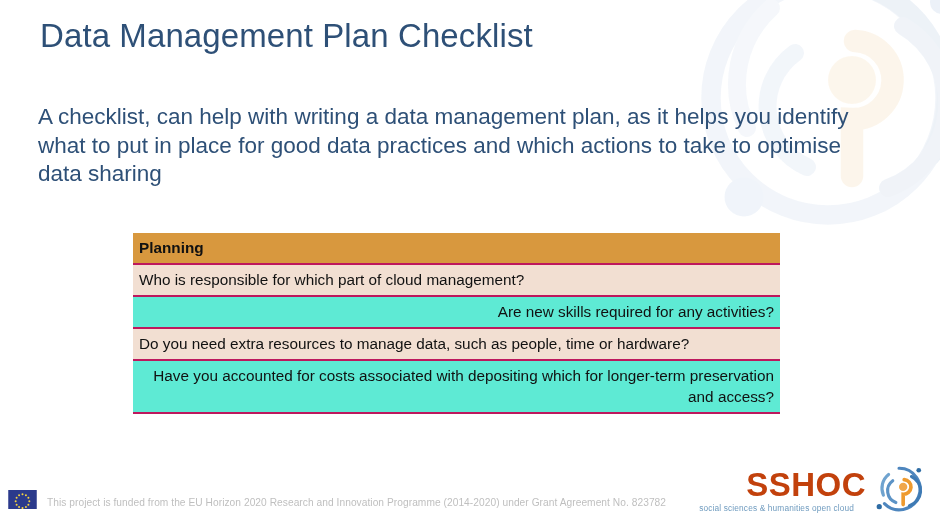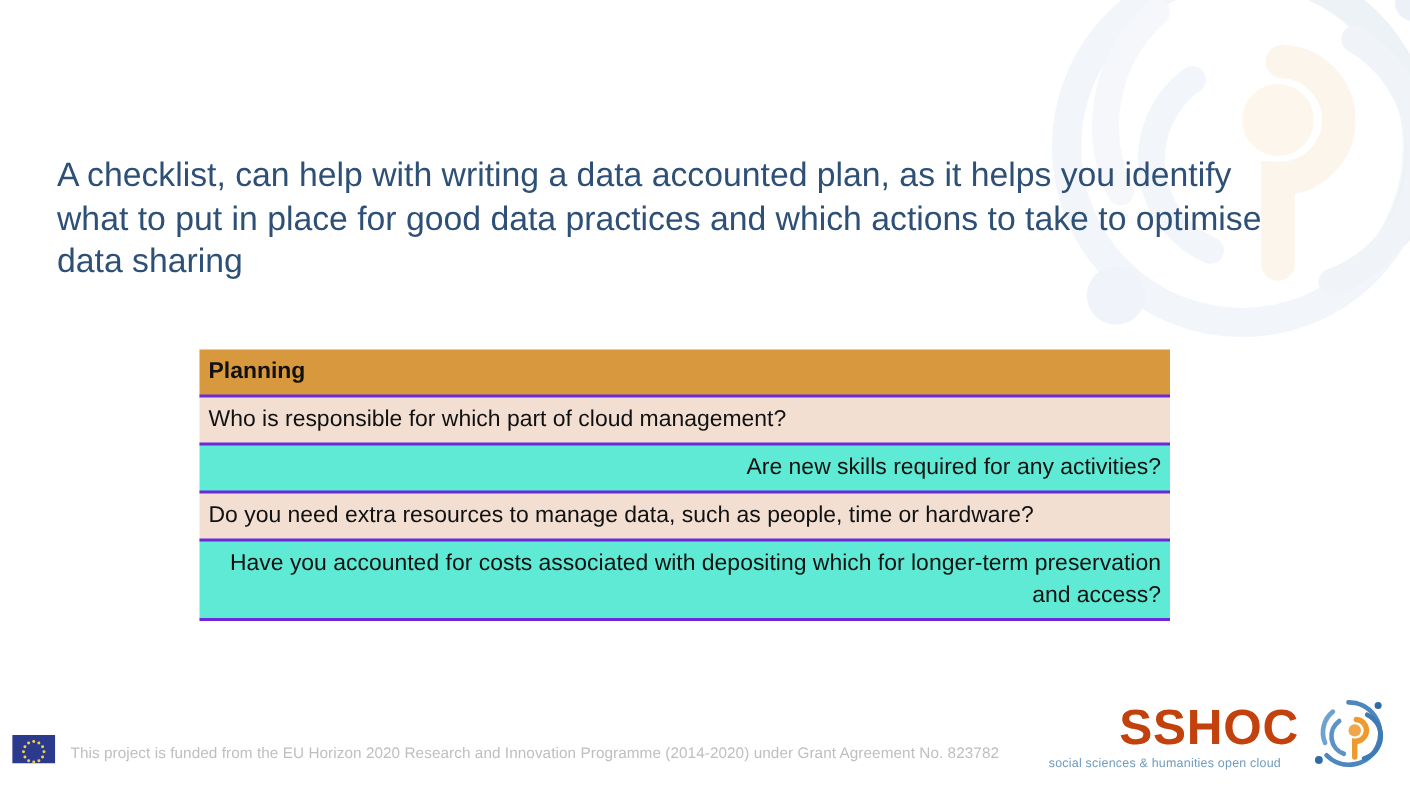--- a/index.html
+++ b/index.html
@@ -63,21 +63,21 @@
     width: 647px;
     border-collapse: collapse;
     table-layout: fixed;
   }
   #checklist-table td {
     padding: 4px 6px 5px 6px;
     vertical-align: middle;
     font-size: 15.3px;
     line-height: 21px;
     color: #111111;
-    border-bottom: 2px solid #6d28d9;
+    border-bottom: 2px solid #be185d;
   }
   td.header-cell {
     background: #D8983E;
     color: #ffffff;
     font-weight: bold;
     font-size: 15.5px;
     height: 29px;
     padding-top: 3px;
     padding-bottom: 3px;
   }
@@ -157,22 +157,23 @@
     <path d="M86 146 A44 44 0 0 1 78 70" stroke="#E9EFF7" stroke-width="12"></path>
     <path d="M118 62 a26 26 0 1 1 -2 52 l0 38" stroke="#FAEEDC" stroke-width="15"></path>
     <circle cx="116" cy="88" r="16" fill="#FBF0DE" stroke="none"></circle>
     <circle cx="44" cy="166" r="13" fill="#E4ECF6" stroke="none"></circle>
     <circle cx="176" cy="36" r="8" fill="#DDE7F3" stroke="none"></circle>
   </g>
 </svg>
 
 <div id="slide">
 
-
-  <p id="subtitle">A checklist, can help with writing a data accounted plan, as it helps you identify what to put in place for good data practices and which actions to take to optimise data sharing</p>
+  <h1 id="title">Data Management Plan Checklist</h1>
+
+  <p id="subtitle">A checklist, can help with writing a data management plan, as it helps you identify what to put in place for good data practices and which actions to take to optimise data sharing</p>
 
   <table id="checklist-table">
     <tbody>
       <tr>
         <td class="header-cell">Planning</td>
       </tr>
       <tr class="row-dark">
         <td>Who is responsible for which part of cloud management?</td>
       </tr>
       <tr class="row-light">

